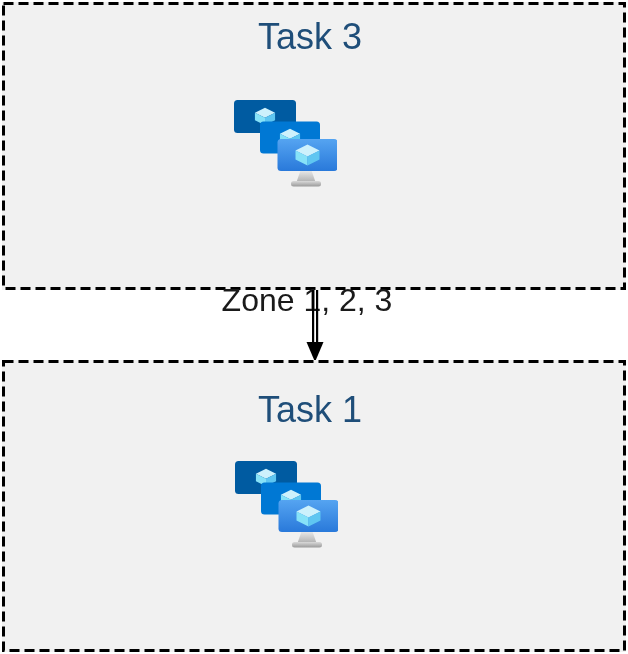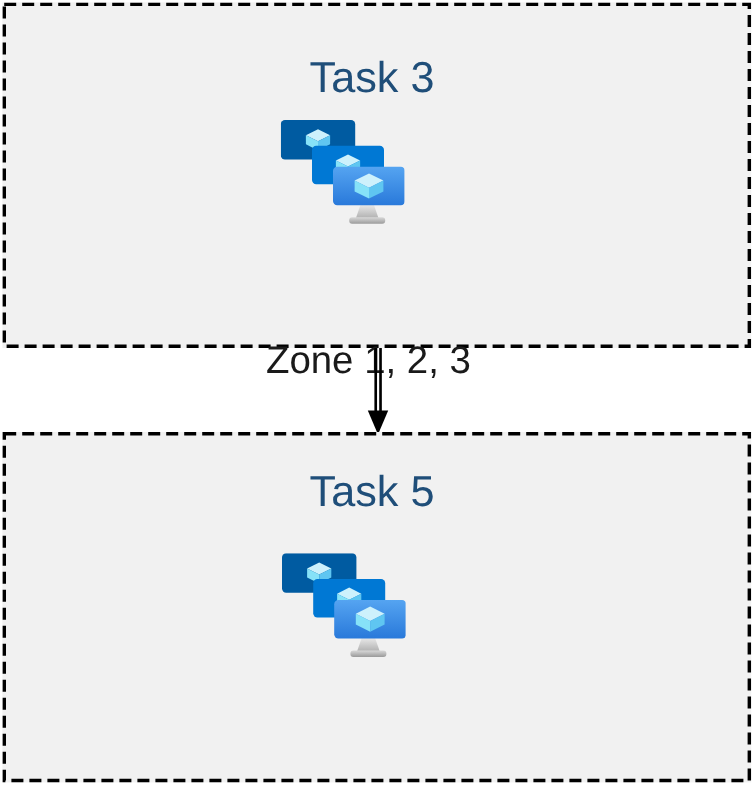--- a/index.html
+++ b/index.html
@@ -38,21 +38,21 @@
   }
   .task-title {
     position: absolute;
     left: 0; right: 8px;
     text-align: center;
     font-size: 36px;
     line-height: 40px;
     color: var(--titleText, #1f4e79);
     white-space: pre;
   }
-  #box-task3 .task-title { top: 43px; }
+  #box-task3 .task-title { top: 15px; }
   #box-task4 .task-title { top: 30px; }
   .vmss-icon {
     position: absolute;
     width: 103px;
     height: 87px;
     display: block;
   }
   #box-task3 .vmss-icon { left: 232px; top: 98px; }
   #box-task4 .vmss-icon { left: 233px; top: 101px; }
   .task-lines {
@@ -141,20 +141,20 @@
 <svg id="connector-arrow" viewBox="0 0 26 72">
   <rect class="arrow-part" x="10" y="0" width="2.2" height="56"></rect>
   <rect class="arrow-part" x="14" y="0" width="2.2" height="56"></rect>
   <polygon class="arrow-part" points="13,72 4.5,52 21.5,52"></polygon>
 </svg>
 
 <div class="task-box" id="box-task4">
   <svg class="border-svg" viewBox="0 0 624 292" preserveAspectRatio="none">
     <rect x="1.5" y="1.5" width="621" height="289"></rect>
   </svg>
-  <div class="task-title">Task 5</div>
+  <div class="task-title">Task 1</div>
   <svg class="vmss-icon" viewBox="0 0 103 87">
     <use href="#vmss"></use>
   </svg>
   <div class="task-lines">
     
   </div>
 </div>
 
 </body></html>

